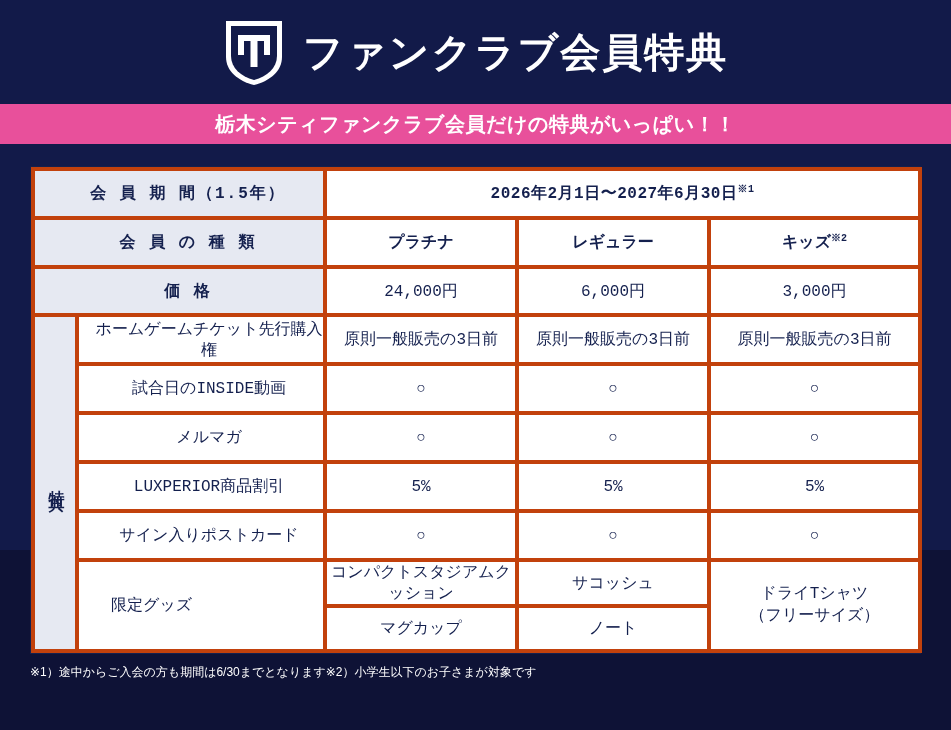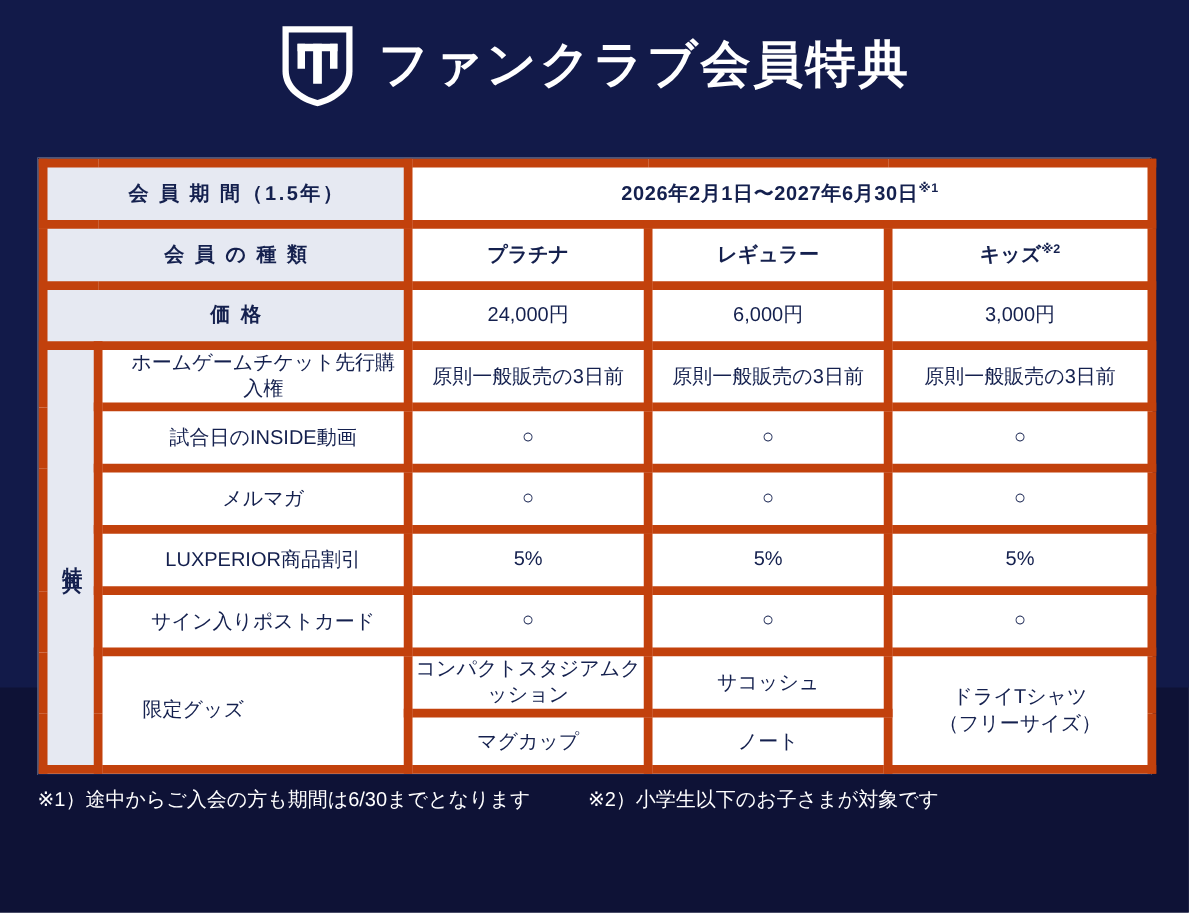--- a/index.html
+++ b/index.html
@@ -70,26 +70,27 @@
     margin: 22px 30px 0 30px;
     background: #ffffff;
     border: 1px solid #14204e;
   }
   table.benefits {
     border-collapse: collapse;
     width: 889px;
     table-layout: fixed;
   }
   table.benefits td {
-    border: 7px solid #c2410c;
+    border: 4px solid #c2410c;
     text-align: center;
     vertical-align: middle;
     font-size: 16px;
     background: #ffffff;
     padding: 0;
+    font-family: Liberation Mono, monospace;
   }
   .lbl {
     background: #e6e9f2 !important;
     font-weight: bold;
     letter-spacing: 2px;
   }
   .lbl-left {
     text-align: left;
     padding-left: 18px !important;
   }
@@ -136,23 +137,22 @@
   }
   .circle { font-size: 15px; }
   .goods-small { font-size: 14px; }
   .goods-big { font-size: 17px; line-height: 1.35; }
   .goods-name-cell { font-size: 16px; }
 
   
   .footnotes {
     margin: 10px 30px 0 30px;
     color: #ffffff;
-    font-size: 16px;
+    font-size: 12px;
     display: flex;
-    gap: 46px;
   }
 </style>
 </head>
 <body>
 
 <div class="page">
 
   <div class="header">
     <span class="shield">
       <svg width="62" height="70" viewBox="0 0 62 70" aria-hidden="true">
@@ -160,20 +160,23 @@
         <path d="M8 9 H54 V39 C54 51 44 59.5 31 63 C18 59.5 8 51 8 39 Z" fill="#121a49"></path>
         <rect x="15" y="18" width="32" height="6" fill="#ffffff"></rect>
         <rect x="27.5" y="18" width="7" height="32" fill="#ffffff"></rect>
         <rect x="15" y="18" width="6" height="20" fill="#ffffff"></rect>
         <rect x="41" y="18" width="6" height="20" fill="#ffffff"></rect>
       </svg>
     </span>
     <span class="header-title">ファンクラブ会員特典</span>
   </div>
 
+  <div class="pink-band">
+    <span class="pink-band-text">栃木シティファンクラブ会員だけの特典がいっぱい！！</span>
+  </div>
 
   <div class="table-wrap">
     <table class="benefits">
       <colgroup>
         <col style="width:44px">
         <col style="width:248px">
         <col style="width:192px">
         <col style="width:192px">
         <col style="width:211px">
       </colgroup>

